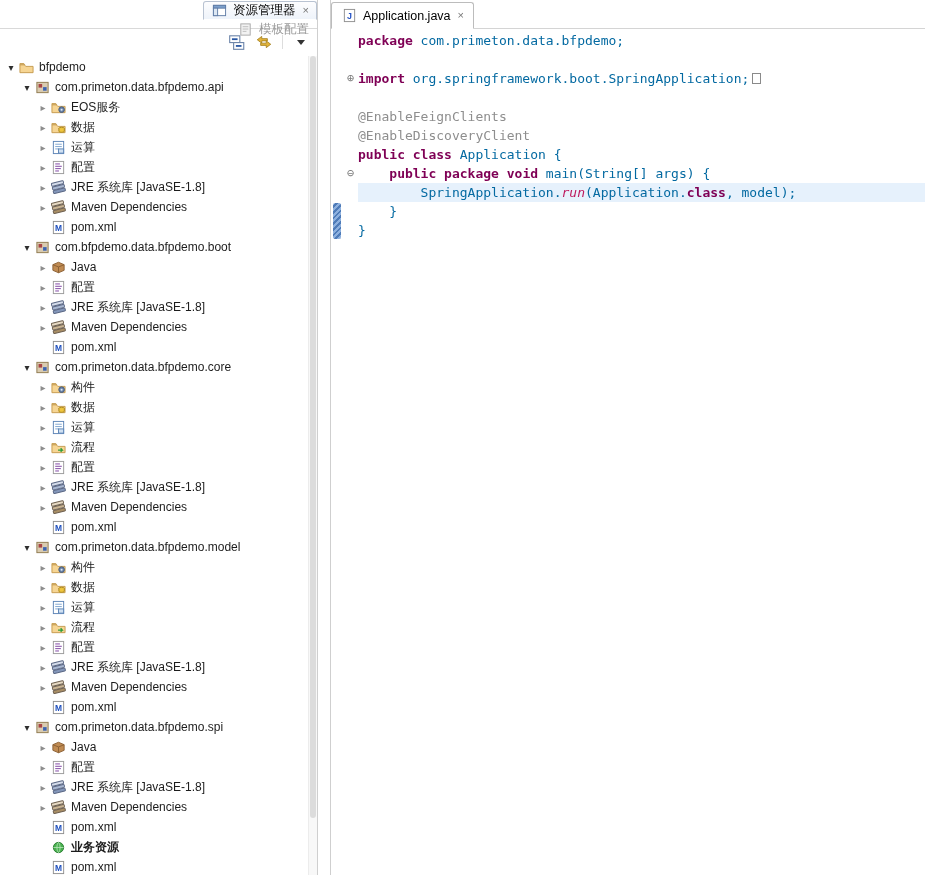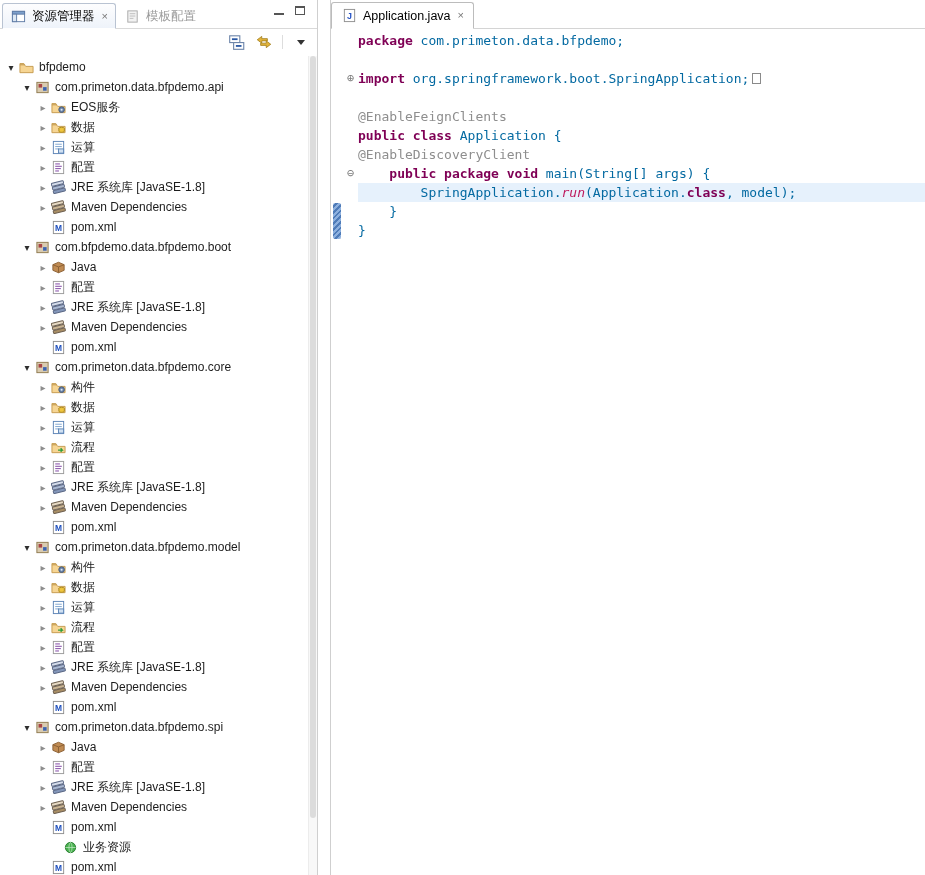--- a/index.html
+++ b/index.html
@@ -5,21 +5,21 @@
   * { box-sizing: border-box; }
   html,body { margin:0; padding:0; background:#fff; }
   body { width:925px; height:875px; overflow:hidden;
          font-family:"Liberation Sans","DejaVu Sans",sans-serif; }
   .app { display:flex; width:925px; height:875px; }
 
   
   .left-panel { width:318px; min-width:318px; display:flex; flex-direction:column;
                 border-right:1px solid #cfcfcf; position:relative; background:#fff; }
   .vtabbar { height:29px; display:flex; align-items:flex-end; padding-left:2px;
-             border-bottom:1px solid #d9d9d9; background:#fff; }
+             border-bottom:1px solid #d9d9d9; background:#fff;flex-direction:column; }
   .vtab { height:26px; display:flex; align-items:center; gap:5px; padding:0 7px;
           font-size:12.5px; color:#9a9a9a; border:1px solid transparent; border-bottom:none;
           border-radius:3px 3px 0 0; position:relative; top:1px; white-space:nowrap; }
   .vtab.active { background:linear-gradient(#fdfdfe,#eef3fa); border-color:#b9c3d2;
                  color:#000; border-bottom:1px solid #fff; }
   .tab-close { font-size:11px; color:#777; margin-left:2px; line-height:1; }
   .winbtns { margin-left:auto; display:flex; gap:11px; align-items:center;
              padding:0 12px 9px 0; }
   .minglyph { width:10px; height:2px; background:#555; display:inline-block; }
   .maxglyph { width:10px; height:9px; border:1px solid #555; border-top:2px solid #555; display:inline-block; }
@@ -565,21 +565,21 @@
         <div class="trow" style="padding-left: 36px;">
           <span class="chev none"></span>
           <span class="ticon">
             <svg viewBox="0 0 16 16">
               <rect x="2.5" y="1.5" width="11" height="13" fill="#fff" stroke="#8f8f8f"></rect>
               <text x="8" y="11.5" font-size="9" font-weight="bold" fill="#1e4fbd" text-anchor="middle" font-family="sans-serif">M</text>
             </svg>
           </span>
           <span class="tlabel">pom.xml</span>
         </div>
-        <div class="trow" style="padding-left: 48px;">
+        <div class="trow" style="padding-left: 36px; font-weight: bold;">
           <span class="chev none"></span>
           <span class="ticon">
             <svg viewBox="0 0 16 16">
               <circle cx="8" cy="8" r="5.5" fill="#49b04f" stroke="#2c7f33"></circle>
               <path d="M2.7 8h10.6M8 2.6c2.2 1.6 2.2 9.2 0 10.8M8 2.6c-2.2 1.6-2.2 9.2 0 10.8" stroke="#bfe8c2" fill="none" stroke-width=".8"></path>
             </svg>
           </span>
           <span class="tlabel">业务资源</span>
         </div>
         <div class="trow" style="padding-left: 36px;">
@@ -615,22 +615,22 @@
       </div>
     </div>
     <div class="ed-body">
       <div class="range-marker" id="rangemarker" style="top: 174px; height: 36px;"></div>
       <div id="codelines">
           <div class="cline"><span class="acell"></span><span class="fcell"></span><span class="tcell"><span class="tk-k">package</span><span class="tk-p"> com.primeton.data.bfpdemo;</span></span></div>
           <div class="cline"><span class="acell"></span><span class="fcell"></span><span class="tcell"></span></div>
           <div class="cline"><span class="acell"></span><span class="fcell">⊕</span><span class="tcell"><span class="tk-k">import</span><span class="tk-p"> org.springframework.boot.SpringApplication;</span><span class="foldbox"></span></span></div>
           <div class="cline"><span class="acell"></span><span class="fcell"></span><span class="tcell"></span></div>
           <div class="cline"><span class="acell"></span><span class="fcell"></span><span class="tcell"><span class="tk-a">@EnableFeignClients</span></span></div>
+          <div class="cline"><span class="acell"></span><span class="fcell"></span><span class="tcell"><span class="tk-a">@EnableDiscoveryClient</span></span></div>
           <div class="cline"><span class="acell"></span><span class="fcell"></span><span class="tcell"><span class="tk-k">public</span><span class="tk-p"> </span><span class="tk-k">class</span><span class="tk-p"> Application {</span></span></div>
-          <div class="cline"><span class="acell"></span><span class="fcell"></span><span class="tcell"><span class="tk-a">@EnableDiscoveryClient</span></span></div>
           <div class="cline"><span class="acell"></span><span class="fcell">⊖</span><span class="tcell"><span class="tk-p">    </span><span class="tk-k">public</span><span class="tk-p"> </span><span class="tk-k">package</span><span class="tk-p"> </span><span class="tk-k">void</span><span class="tk-p"> main(String[] args) {</span></span></div>
           <div class="cline hl"><span class="acell"></span><span class="fcell"></span><span class="tcell"><span class="tk-p">        SpringApplication.</span><span class="tk-i">run</span><span class="tk-p">(Application.</span><span class="tk-k">class</span><span class="tk-p">, model);</span></span></div>
           <div class="cline"><span class="acell"></span><span class="fcell"></span><span class="tcell"><span class="tk-p">    }</span></span></div>
           <div class="cline"><span class="acell"></span><span class="fcell"></span><span class="tcell"><span class="tk-p">}</span></span></div>
         </div>
     </div>
   </div>
 
 </div>
 

